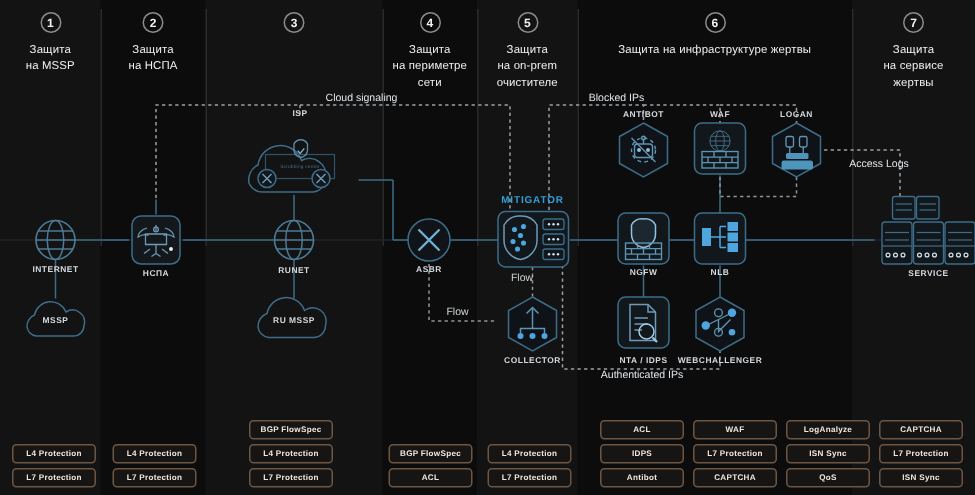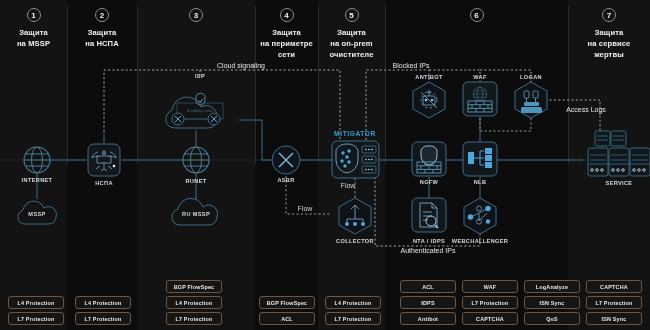--- a/index.html
+++ b/index.html
@@ -16,21 +16,21 @@
   .band.base{background:#131313;}
   .vdiv{position:absolute;top:6px;width:1px;background:#2a2a2a;height:158px;}
   
   .hdr{position:absolute;top:0;text-align:center;}
   .num{
     width:14px;height:14px;border-radius:50%;
     border:1px solid #8c8c8c;color:#f2f2f2;
     font-size:8px;line-height:13px;text-align:center;
     margin:8px auto 5px auto;font-weight:bold;
   }
-  .htitle{font-size:7.6px;font-weight:bold;line-height:11px;color:#f0f0f0;letter-spacing:.1px;}
+  .htitle{font-size:7.6px;font-weight:normal;line-height:11px;color:#f0f0f0;letter-spacing:.1px;}
   
   #stage{position:absolute;left:0;top:0;width:650px;height:330px;}
   svg.layer{position:absolute;left:0;top:0;width:650px;height:330px;overflow:visible;}
   
   .nlabel{
     position:absolute;font-size:5.6px;font-weight:bold;letter-spacing:.35px;
     color:#d4d9de;text-align:center;white-space:nowrap;transform:translateX(-50%);
   }
   .nlabel.accent{color:#2f9fd8;font-size:6.6px;letter-spacing:.6px;}
   .flowlab{
@@ -91,20 +91,21 @@
 сети</div>
   </div>
   <div class="hdr" style="left:318px;width:67px;">
     <div class="num">5</div>
     <div class="htitle" style="white-space:pre-line">Защита
 на on-prem
 очистителе</div>
   </div>
   <div class="hdr" style="left:385px;width:183px;">
     <div class="num">6</div>
+    <div class="htitle" style="white-space:pre-line">Защита на инфраструктуре жертвы</div>
   </div>
   <div class="hdr" style="left:568px;width:82px;">
     <div class="num">7</div>
     <div class="htitle" style="white-space:pre-line">Защита
 на сервисе
 жертвы</div>
   </div>
 
   <div id="stage">
 

